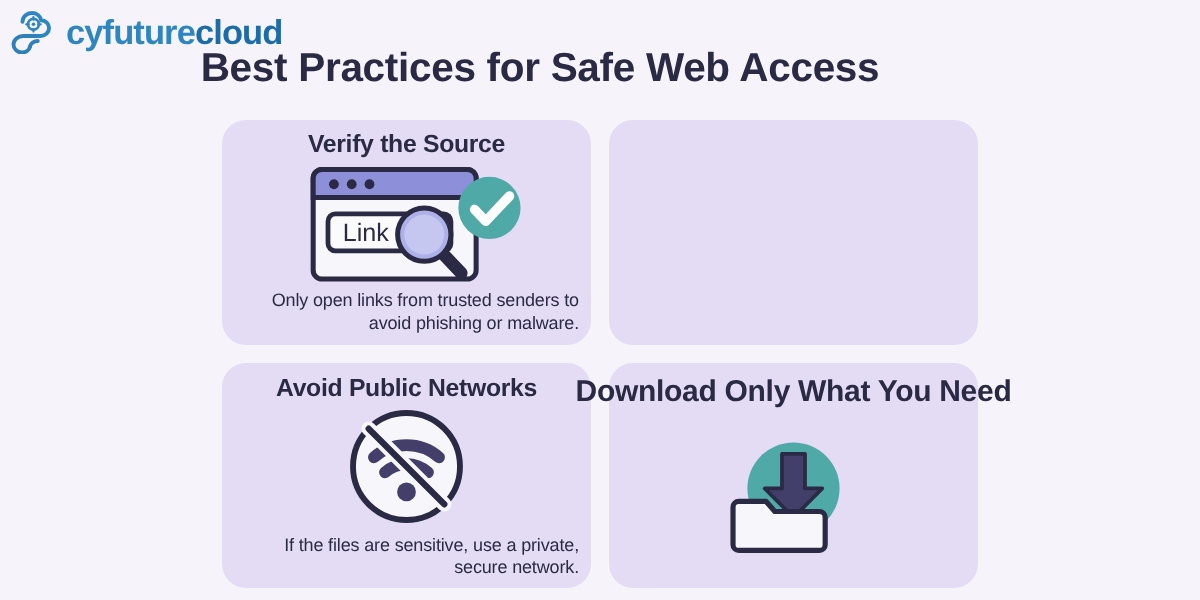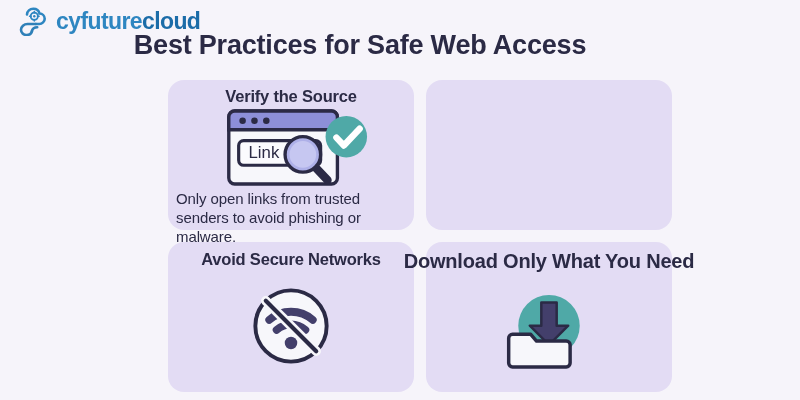--- a/index.html
+++ b/index.html
@@ -5,54 +5,54 @@
   * { margin:0; padding:0; box-sizing:border-box; }
   html, body {
     width:800px; height:400px;
     background:#f6f4fa;
     font-family:"Liberation Sans", sans-serif;
     overflow:hidden;
   }
   #stage { position:relative; width:800px; height:400px; background:#f6f4fa; }
 
   
-  #logo { position:absolute; left:16px; top:6px; display:flex; align-items:center; gap:6px; }
+  #logo { position:absolute; left:4px; top:6px; display:flex; align-items:center; gap:6px; }
   #logo .mark { width:34px; height:30px; display:block; }
   #logo .wordmark { font-size:23px; font-weight:bold; letter-spacing:-0.6px; line-height:1; white-space:nowrap; }
   #logo .w-cy { color:#2e86c1; }
   #logo .w-cloud { color:#1b6ca8; }
 
   
   #page-title {
     position:absolute; left:0; top:30px; width:720px;
     text-align:center; font-size:27px; font-weight:bold;
     color:#2b2a45; letter-spacing:-0.2px;
   }
 
   
   #grid {
-    position:absolute; left:168px; top:80px;
+    position:absolute; left:148px; top:80px;
     width:504px; height:312px;
     display:grid; grid-template-columns:246px 246px; grid-template-rows:150px 150px;
     gap:12px;
   }
   .card {
     background:#e3dcf4; border-radius:16px;
     display:flex; flex-direction:column; align-items:center;
     padding:6px 8px 6px; position:relative;
   }
   .card-title {
     font-size:16.5px; font-weight:bold; color:#2b2a45;
     text-align:center; line-height:1.1; letter-spacing:-0.2px;
     white-space:nowrap;
   }
   .card-art { flex:1; display:flex; align-items:center; justify-content:center; width:100%; }
   .card-art svg { display:block; }
   .card-desc {
-    font-size:15px; color:#2b2a45; text-align:left;
+    font-size:12px; color:#2b2a45; text-align:right;
     line-height:1.25; letter-spacing:-0.1px;
   }
   .card-1 .card-title { padding-top:1px; }
   .card-2 .card-title { padding-top:1px; }
   .card-3 .card-title { padding-top:2px; }
   .card-4 .card-title { padding-top:2px; font-size:20px; }
   .card-1 .card-desc { padding-bottom:1px; }
   .card-3 .card-art { padding-bottom:2px; }
 </style>
 </head>
@@ -105,33 +105,34 @@
           <path d="M126 33l7.5 8 16-17" fill="none" stroke="#ffffff" stroke-width="6.5" stroke-linecap="round" stroke-linejoin="round"></path>
         </svg>
       </div>
       <div class="card-desc">Only open links from trusted senders to avoid phishing or malware.</div>
     </div>
 
     <div class="card card-2">
     </div>
 
     <div class="card card-3">
-      <div class="card-title">Avoid Secure Networks</div>
+      <div class="card-title">Avoid Public Networks</div>
       <div class="card-art">
         <svg viewBox="0 0 92 92" width="80" height="80">
           <circle cx="46" cy="46" r="41" fill="#f7f7fb" stroke="#2b2a45" stroke-width="4.5"></circle>
           <g fill="none" stroke="#433f6b" stroke-width="9" stroke-linecap="round">
             <path d="M21 39c14-12.5 36-12.5 50 0"></path>
             <path d="M29.5 50.5c9.5-8.5 23.5-8.5 33 0"></path>
           </g>
           <circle cx="46" cy="65.5" r="7.2" fill="#433f6b"></circle>
           <line x1="17" y1="17" x2="75" y2="75" stroke="#f7f7fb" stroke-width="11" stroke-linecap="round"></line>
           <line x1="17" y1="17" x2="75" y2="75" stroke="#2b2a45" stroke-width="4.8" stroke-linecap="round"></line>
         </svg>
       </div>
+      <div class="card-desc">If the files are sensitive, use a private, secure network.</div>
     </div>
 
     <div class="card card-4">
       <div class="card-title">Download Only What You Need</div>
       <div class="card-art">
         <svg viewBox="0 0 100 82" width="96" height="79">
           <circle cx="50" cy="37" r="32" fill="#4fa9a7"></circle>
 
           <path d="M42 13h16v24h12L50 57 30 37h12z" fill="#433f6b" stroke="#2b2a45" stroke-width="2.6" stroke-linejoin="round"></path>
 

